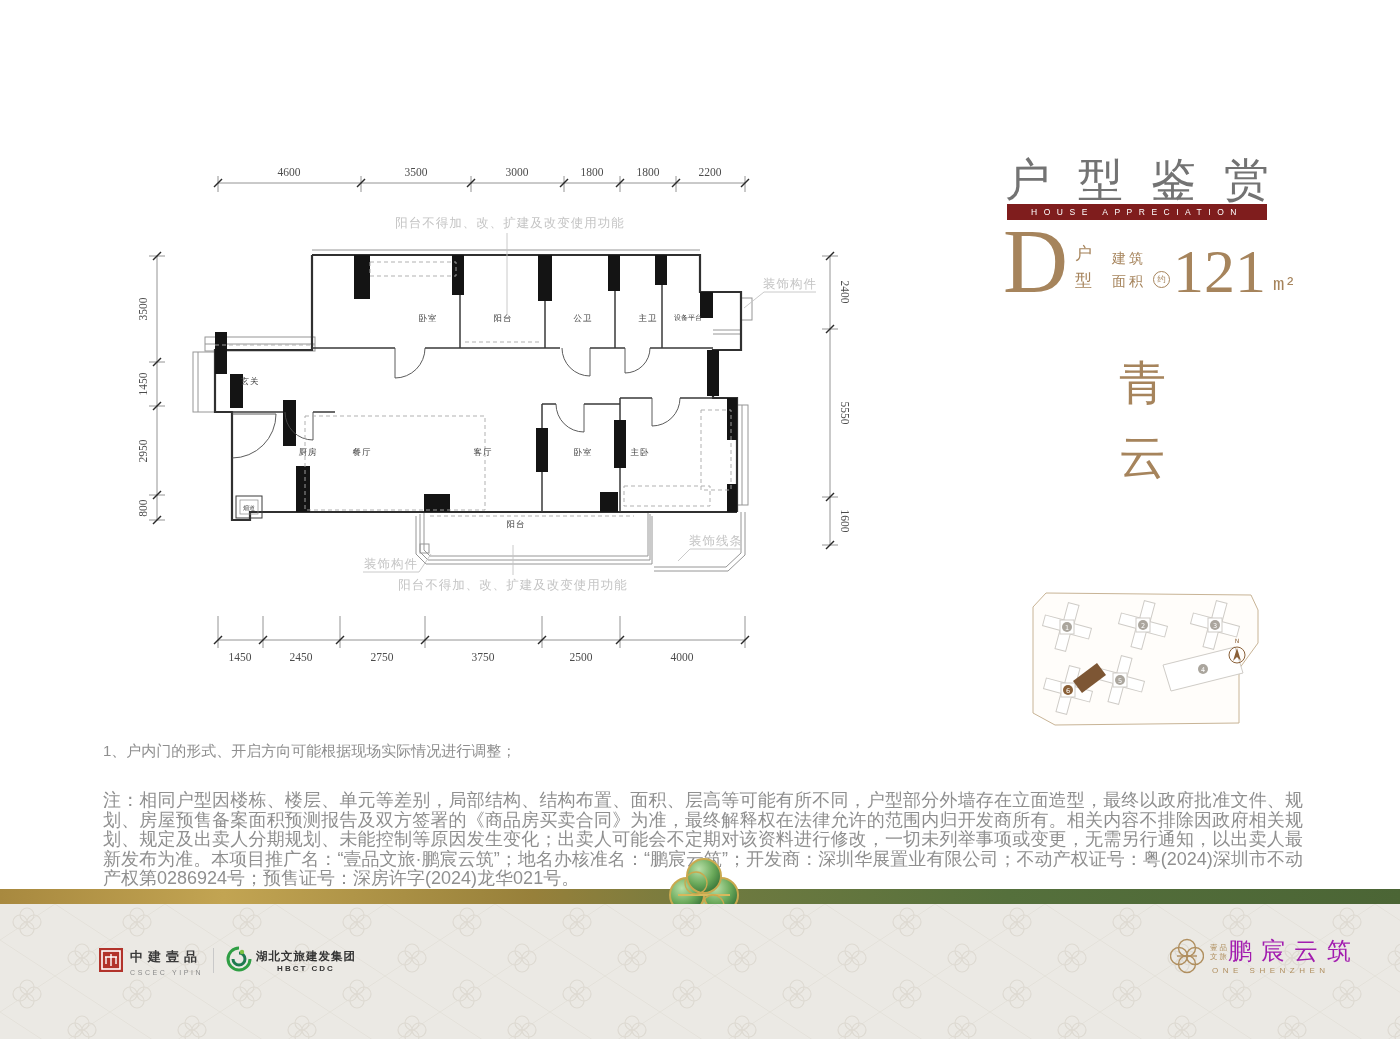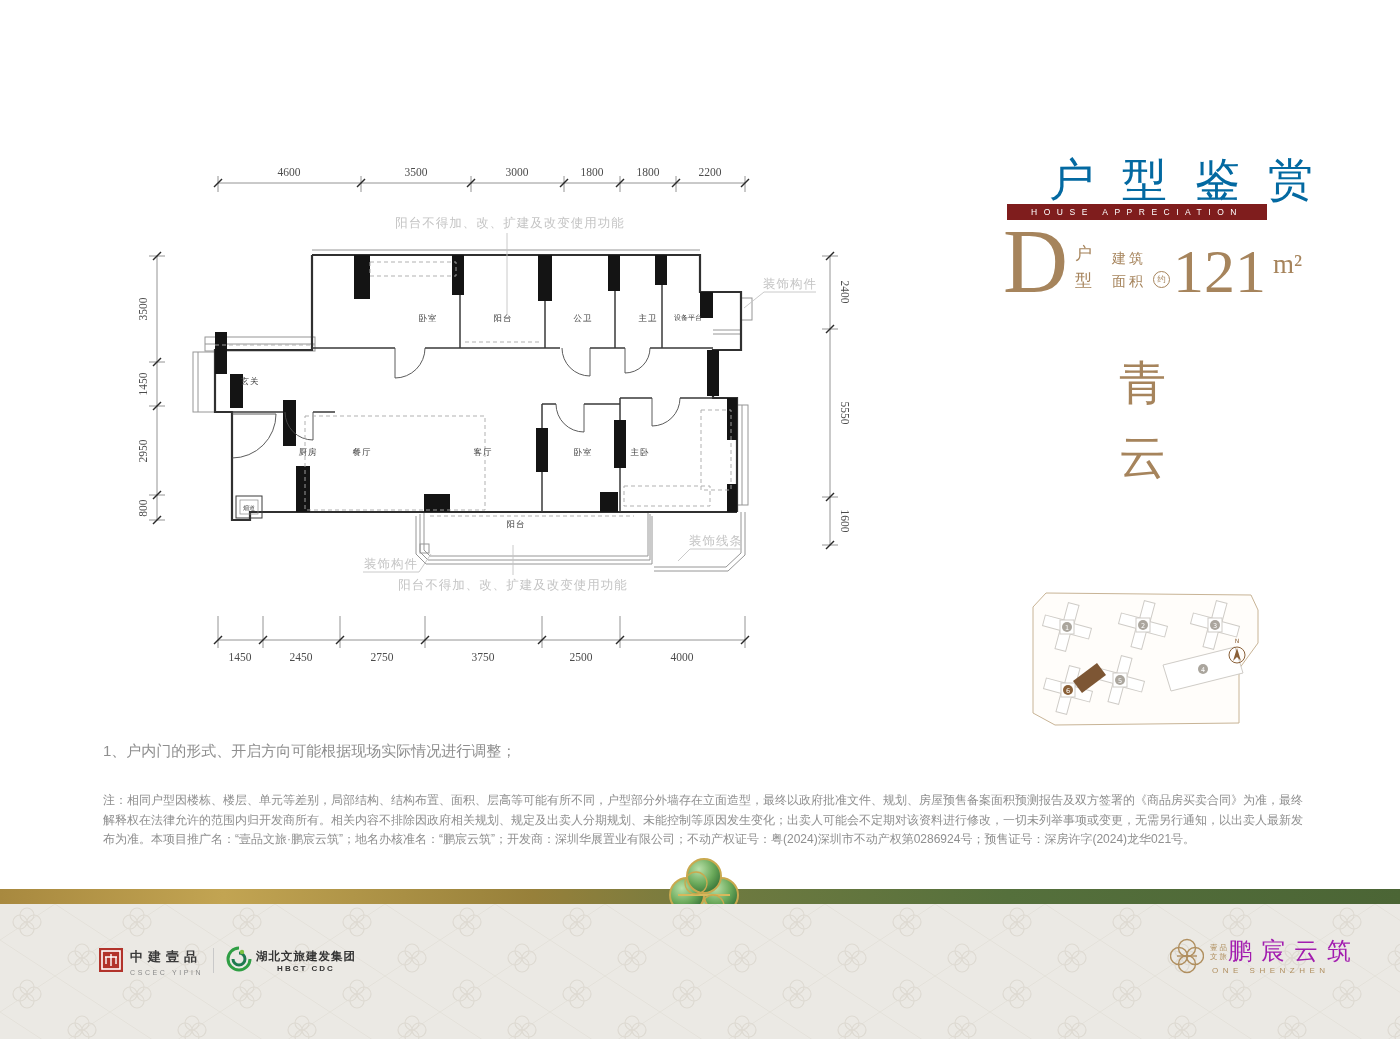--- a/index.html
+++ b/index.html
@@ -2,40 +2,40 @@
 <html><head>
 <meta charset="utf-8">
 <style>
   html,body{margin:0;padding:0;background:#fff;}
   body{width:1400px;height:1039px;position:relative;overflow:hidden;
        font-family:"Liberation Sans", sans-serif;color:#333;}
   .abs{position:absolute;}
 
   
   .title-cn{left:1005px;top:150px;font-family:"Liberation Serif",serif;
-    font-size:45px;letter-spacing:28px;color:#0369a1;white-space:nowrap;margin-left:44px;}
+    font-size:45px;letter-spacing:28px;color:#737373;white-space:nowrap;}
   .title-bar{left:1007px;top:204px;width:260px;height:16px;background:#7f1d1d;
     color:#fff;font-size:8.5px;letter-spacing:6.5px;text-align:center;line-height:17px;white-space:nowrap;}
   .unit-row{left:1003px;top:229px;display:flex;align-items:flex-end;color:#a6845c;}
   .unit-letter{font-family:"Liberation Serif",serif;font-size:90px;line-height:.74;}
   .stack{display:flex;flex-direction:column;}
   .unit-words{font-size:17px;gap:4px;margin:0 0 4px 7px;}
   .area-words{font-size:14px;letter-spacing:3px;gap:5px;margin:0 0 5px 20px;}
   .approx-circle{width:15px;height:15px;border:1px solid #a6845c;border-radius:50%;
     font-size:8.5px;line-height:15px;text-align:center;margin:0 1px 8px 7px;}
   .area-value{font-family:"Liberation Serif",serif;font-size:62px;line-height:.78;margin-left:2px;}
-  .area-unit{font-family:Liberation Serif, serif;font-size:27px;line-height:1;margin:0 0 18px 7px;}
+  .area-unit{font-family:Liberation Mono, monospace;font-size:19px;line-height:1;margin:0 0 1px 7px;}
 
   
   .tagline{left:1119px;top:360px;display:flex;flex-direction:column;gap:27px;
     color:#a6845c;font-family:"Liberation Serif",serif;font-size:47px;line-height:1;}
 
   
   .notes{left:103px;top:737px;font-size:15px;color:#8f8f8f;line-height:27px;}
-  .disclaimer{left:103px;top:791px;width:1200px;font-size:12px;color:#8f8f8f;
+  .disclaimer{left:103px;top:791px;width:1200px;font-size:18px;color:#8f8f8f;
     line-height:19.5px;text-align:justify;}
 
   
   .band{left:0;top:889px;width:1400px;height:15px;
     background:linear-gradient(90deg,#a8893f 0%,#c2a452 16%,#97803a 38%,#6e7a40 52%,#55703c 72%,#4b6535 100%);}
   .footer{left:0;top:904px;width:1400px;height:135px;}
   .emblem{left:668px;top:856px;}
 
   .cscec-box{left:99px;top:948px;width:24px;height:24px;background:#b2332b;}
   .cscec-text{left:130px;top:948px;}

